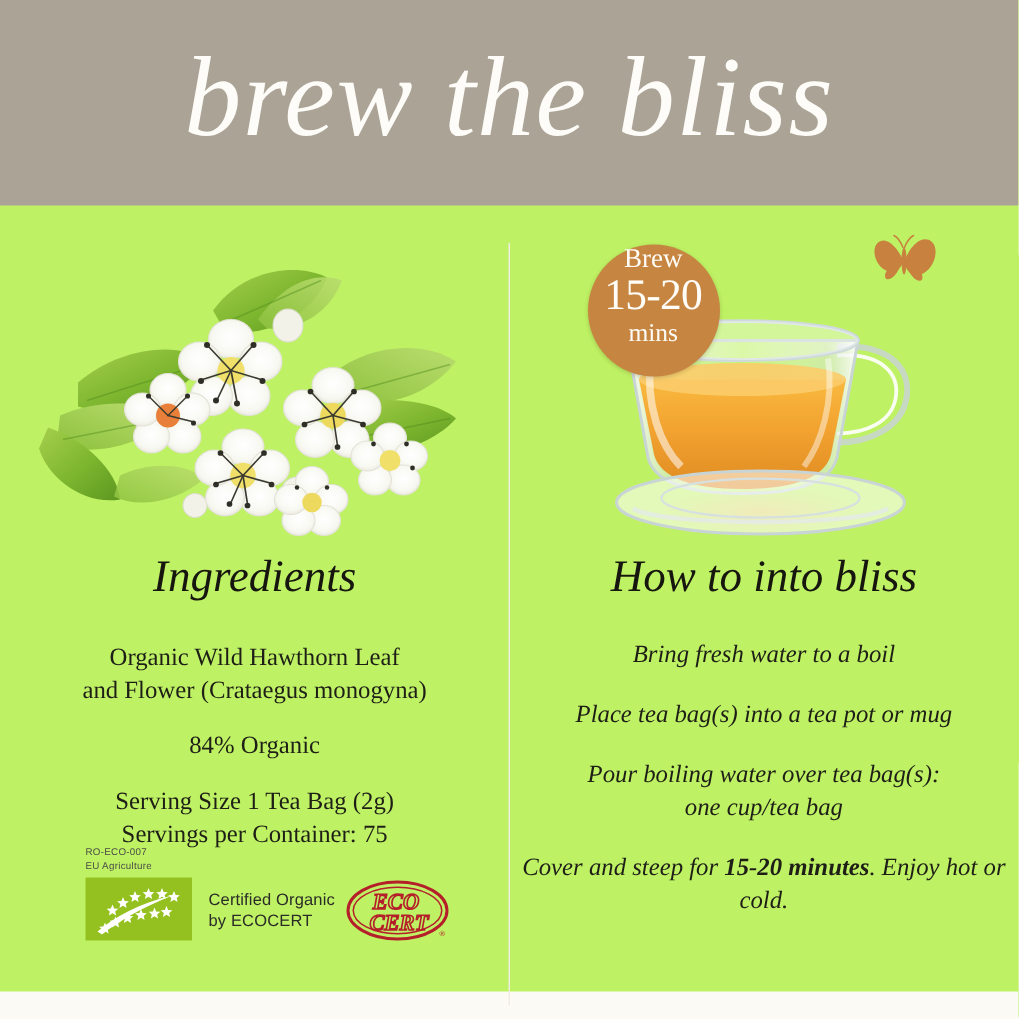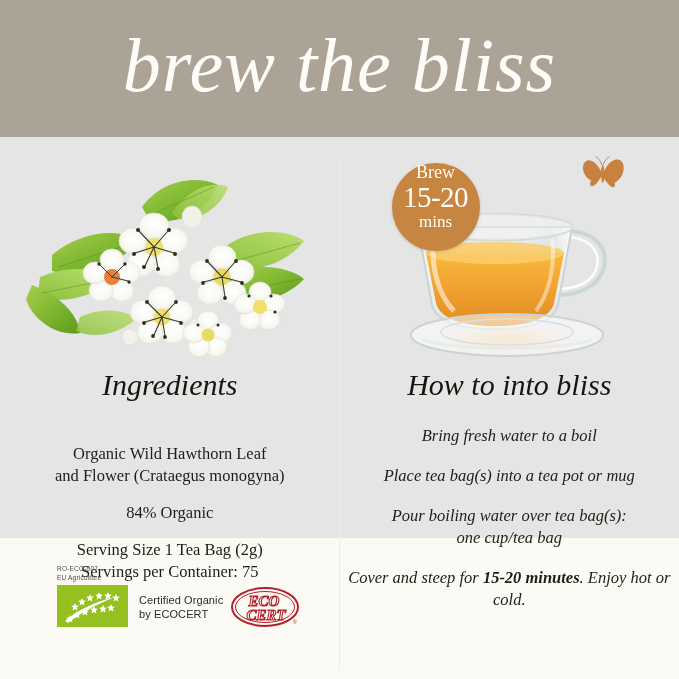--- a/index.html
+++ b/index.html
@@ -3,21 +3,21 @@
 <meta charset="utf-8">
 <style>
   * { margin:0; padding:0; box-sizing:border-box; }
   html, body { width:679px; height:679px; }
   body {
     background:#fbfaf5;
     font-family:"Liberation Serif", serif;
     color:#1c1c1c;
     overflow:hidden;
   }
-  .page { position:relative; width:679px; height:538px; background:#e5e5e5; }
+  .page { position:relative; width:679px; height:661px; background:#bef264; }
 
   
   .banner {
     position:absolute; left:0; top:0; width:679px; height:137px;
     background:#aba496;
     display:flex; align-items:center; justify-content:center;
   }
   .banner-title {
     font-family:"Liberation Serif", serif;
     font-style:italic;
@@ -76,21 +76,21 @@
 
   .body-text {
     position:absolute; left:0; width:100%;
     text-align:center;
     font-size:16.5px;
     line-height:22px;
     color:#1e1e16;
   }
   .p-block { margin-bottom:15px; }
   .p-block:last-child { margin-bottom:0; }
-  .left .body-text { top:290px;margin-top:16px; }
+  .left .body-text { top:290px; }
   .right .body-text { top:288px;font-style:italic; }
   .right .p-block { margin-bottom:18px; }
   b { font-weight:bold; }
 
   
   .certs {
     position:absolute; left:55px; top:428px; width:255px; height:62px;
   }
   .eu-code {
     position:absolute; left:2px; top:0;

